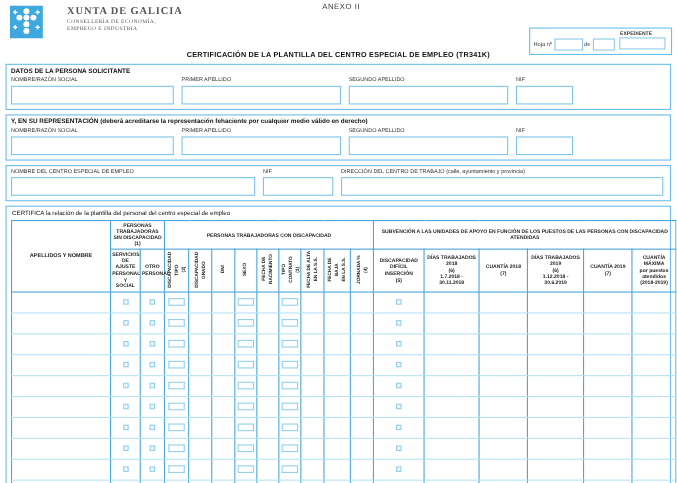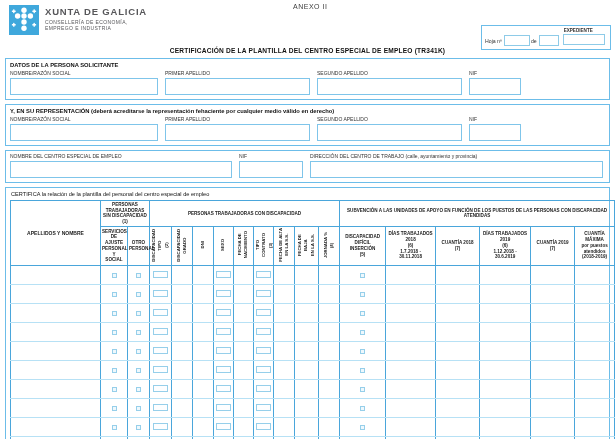--- a/index.html
+++ b/index.html
@@ -3,21 +3,21 @@
 <meta charset="utf-8">
 <style>
   * { margin:0; padding:0; box-sizing:border-box; }
   html,body { background:#ffffff; }
   body { width:615px; height:439px; font-family:"Liberation Sans", sans-serif; color:#1c1c1c; position:relative; overflow:hidden; }
 
   
   .top { position:relative; height:44px; }
   .logo-row { position:absolute; left:9px; top:5px; display:flex; align-items:flex-start; }
   .logo-mark { width:30px; height:30px; display:block; }
-  .logo-text { margin-left:6px; padding-top:1px; }
+  .logo-text { margin-left:22px; padding-top:1px;font-family:Liberation Serif, serif; }
   .org { font-size:9.5px; font-weight:bold; letter-spacing:0.8px; color:#57575a; }
   .dept { font-size:5px; letter-spacing:0.4px; color:#57575a; margin-top:1.5px; line-height:1.3; }
   .annex { position:absolute; left:293px; top:3px; font-size:7px; color:#3c3c3c; letter-spacing:0.5px; }
   .hoja-box { position:absolute; right:4px; top:25px; width:130px; height:25px; border:1px solid #6cbde9; display:flex; align-items:stretch; padding:1px 2px; }
   .hoja-left { display:flex; align-items:flex-end; padding-bottom:2px; }
   .hoja-left .lbl { font-size:5.2px; color:#333; margin:0 2px 2px 1px; }
   .hoja-input { width:26px; height:11px; border:1px solid #8ecbe8; background:#fff; }
   .hoja-input.small { width:20px; }
   .exp { margin-left:4px; display:flex; flex-direction:column; justify-content:flex-start; }
   .exp .lbl { font-size:4.6px; font-weight:bold; color:#333; margin:1px 0 1px 1px; }

